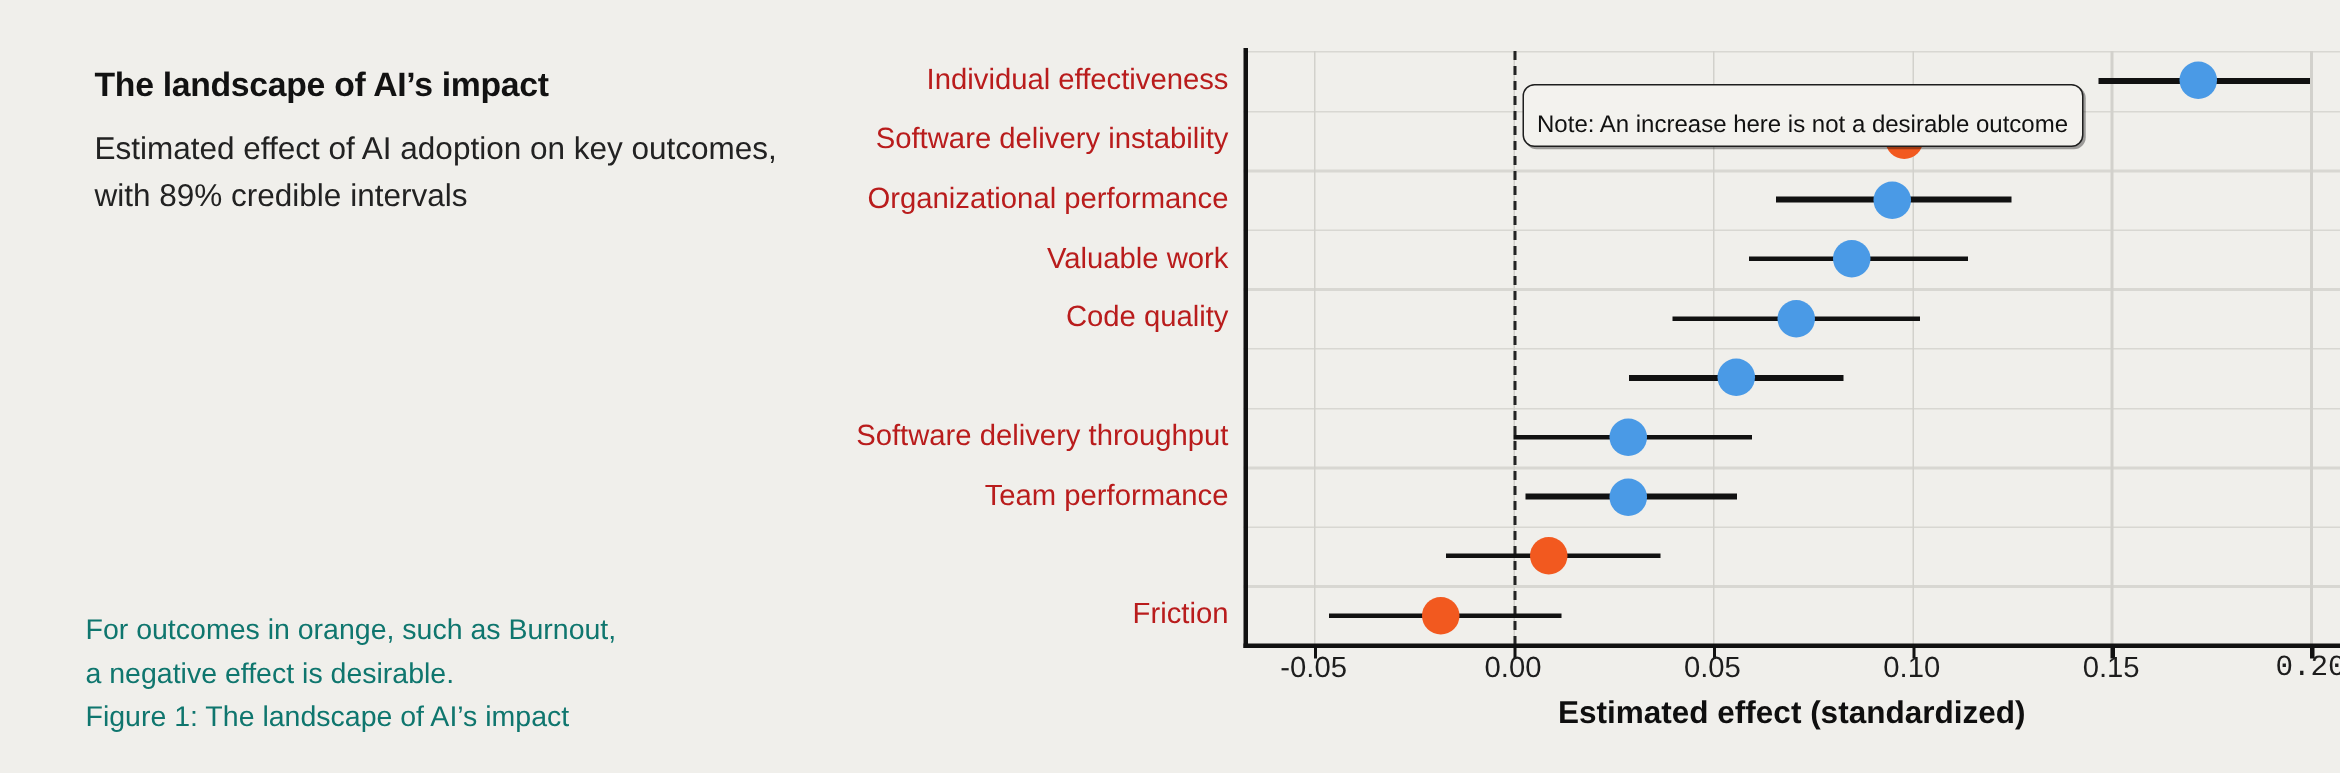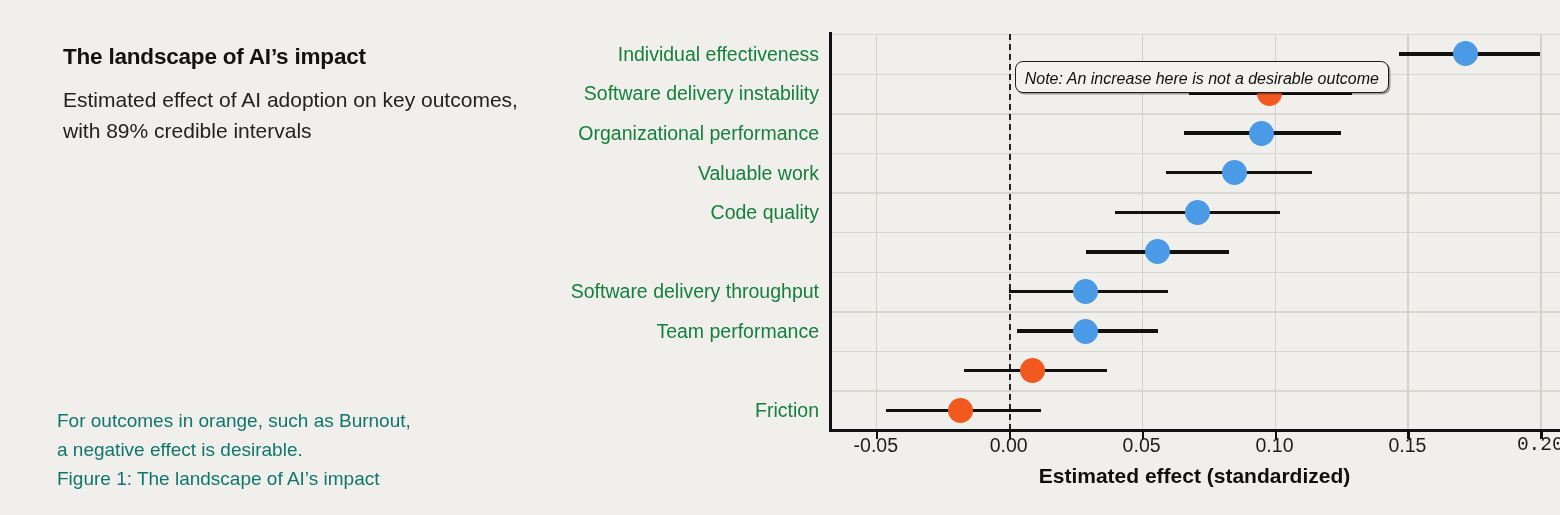--- a/index.html
+++ b/index.html
@@ -62,21 +62,21 @@
   }
   .x-axis-title{
     position:absolute;top:464px;left:829px;width:731px;
     text-align:center;font-size:21px;font-weight:bold;color:#0f0f0f;
   }
 
   
   .ylabel{
     position:absolute;right:0;
     width:300px;text-align:right;
-    font-size:19.5px;color:#15803d;
+    font-size:19.5px;color:#b91c1c;
     transform:translateY(-50%);
     white-space:nowrap;
   }
   .ylabels{position:absolute;left:509px;top:34px;width:310px;height:396px;}
 
   
   .row{position:absolute;left:0;width:731px;height:0;}
   .ci-line{position:absolute;height:3.4px;background:#111;top:-1.7px;}
   .dot{
     position:absolute;width:25px;height:25px;border-radius:50%;
@@ -84,22 +84,22 @@
   }
   .dot.blue{background:#4a9ae6;}
   .dot.orange{background:#f2591f;}
 
   
   .annot{
     position:absolute;
     background:#f3f2ee;
     border:1.6px solid #1e1e1e;
     border-radius:8px;
-    padding:8px 9px 4px 9px;
-    font-size:16px;font-style:italic;color:#111;
+    padding:18px 9px 4px 9px;
+    font-size:16px;color:#111;
     white-space:nowrap;
     box-shadow:1.5px 1.5px 0 rgba(0,0,0,.35);
     transform:translateY(-50%);
   }
 </style>
 </head>
 <body>
 
 <div id="figure">
 

